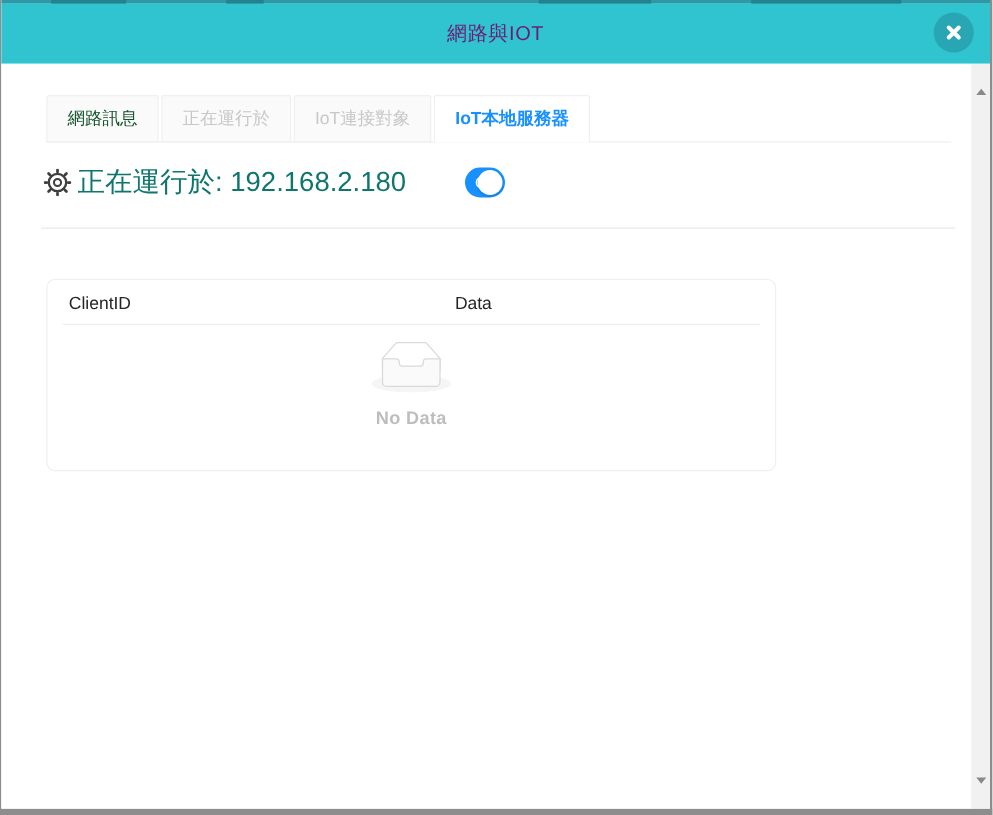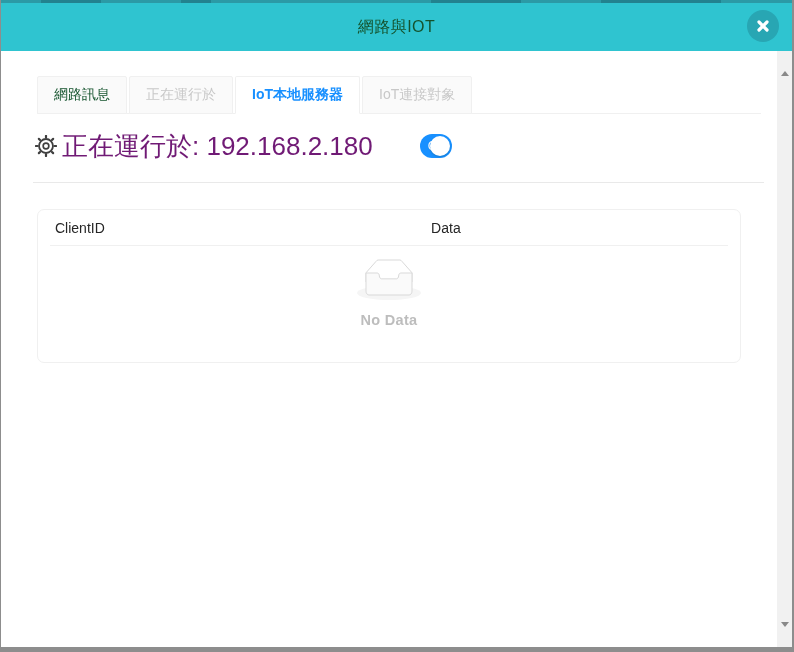--- a/index.html
+++ b/index.html
@@ -10,21 +10,21 @@
     border-left:1px solid #8d8d8d; border-right:2px solid #8d8d8d; border-bottom:5px solid #8d8d8d;
   }
   
   .bg-strip { position:absolute; top:0; left:0; right:0; height:3px; background:#2b9aa6; }
   .bg-strip i { position:absolute; top:0; height:3px; background:#22828f; display:block; }
 
   .modal-header {
     position:absolute; top:3px; left:0; right:0; height:48px; background:#2fc4d0;
     display:flex; align-items:center; justify-content:center;
   }
-  .modal-title { color:#14532d; font-size:16px; letter-spacing:.5px;text-align:center; }
+  .modal-title { color:#701a75; font-size:16px; letter-spacing:.5px;text-align:center; }
   .close-btn {
     position:absolute; right:13px; top:7px; width:32px; height:32px; border-radius:50%;
     background:#28a6b3; border:none; cursor:pointer;
     display:flex; align-items:center; justify-content:center;
   }
 
   .modal-body { position:absolute; top:51px; left:0; right:15px; bottom:0; background:#fff; }
 
   
   .tabs-wrap { position:absolute; left:36px; right:16px; top:25px; display:flex; align-items:flex-end; border-bottom:1px solid #f0f0f0; }
@@ -32,36 +32,36 @@
     height:38px; display:flex; align-items:center; padding:0 16px; margin-right:2px; margin-bottom:-1px;
     background:#fafafa; border:1px solid #f0f0f0; border-radius:2px 2px 0 0;
     font-size:14px; color:#14532d; cursor:pointer; white-space:nowrap;
   }
   .tab.disabled { color:#c8c8c8; cursor:not-allowed; }
   .tab.active { background:#fff; color:#1890ff; font-weight:bold; border-bottom-color:#fff; cursor:default; }
 
   
   .status-row { position:absolute; left:34px; top:80px; height:30px; display:flex; align-items:center; }
   .gear-icon { display:inline-flex; margin-right:5px; }
-  .status-text { font-size:26px; color:#701a75; }
+  .status-text { font-size:22px; color:#0f766e; }
   .switch {
     position:relative; margin-left:47px; width:32px; height:24px; border-radius:100px;
     background:#1890ff; border:none; cursor:pointer; display:flex; align-items:center;
   }
   .switch-label { color:#fff; font-size:12.5px; padding-left:8px; line-height:1; }
   .switch-knob {
     position:absolute; right:2px; top:2px; width:20px; height:20px; border-radius:50%;
     background:#fff; box-shadow:0 1px 2px rgba(0,35,11,.2);
   }
 
   .section-divider { position:absolute; left:32px; right:13px; top:131px; border-top:1px solid #e9e9e9; }
 
   
   .data-table {
-    position:absolute; left:36px; top:158px; width:704px; height:154px;
+    position:absolute; left:36px; top:172px; width:584px; height:154px;
     border:1px solid #f0f0f0; border-radius:7px; background:#fff;
   }
   .thead { display:flex; align-items:center; height:35px; font-size:14px; font-weight:500; color:#262626; }
   .th-client { width:56%; padding-left:17px; }
   .th-topic { flex:1; }
   .thead-line { border-top:1px solid #f0f0f0; margin:0 12px; }
   .empty-state { text-align:center; padding-top:13px; }
   .empty-text { margin-top:8px; font-size:14.5px; color:#bdbdbd; letter-spacing:.3px;font-weight:bold; }
 
   
@@ -91,22 +91,22 @@
         </svg>
       </span>
     </button>
   </div>
 
   <div class="modal-body">
 
     <div class="tabs-wrap">
       <div class="tab">網路訊息</div>
       <div class="tab disabled">正在運行於</div>
+      <div class="tab disabled">IoT連接對象</div>
       <div class="tab active">IoT本地服務器</div>
-      <div class="tab disabled">IoT連接對象</div>
     </div>
 
     <div class="status-row">
       <span class="gear-icon">
         <svg width="22" height="22" viewBox="0 0 24 24" fill="none">
           <g stroke="#3f3f3f" stroke-width="2.4" stroke-linecap="round">
             <path d="M21.2 12 L23 12"></path>
               <path d="M18.5 18.5 L19.8 19.8"></path>
             <path d="M12 21.2 L12 23"></path>
               <path d="M5.5 18.5 L4.2 19.8"></path>

